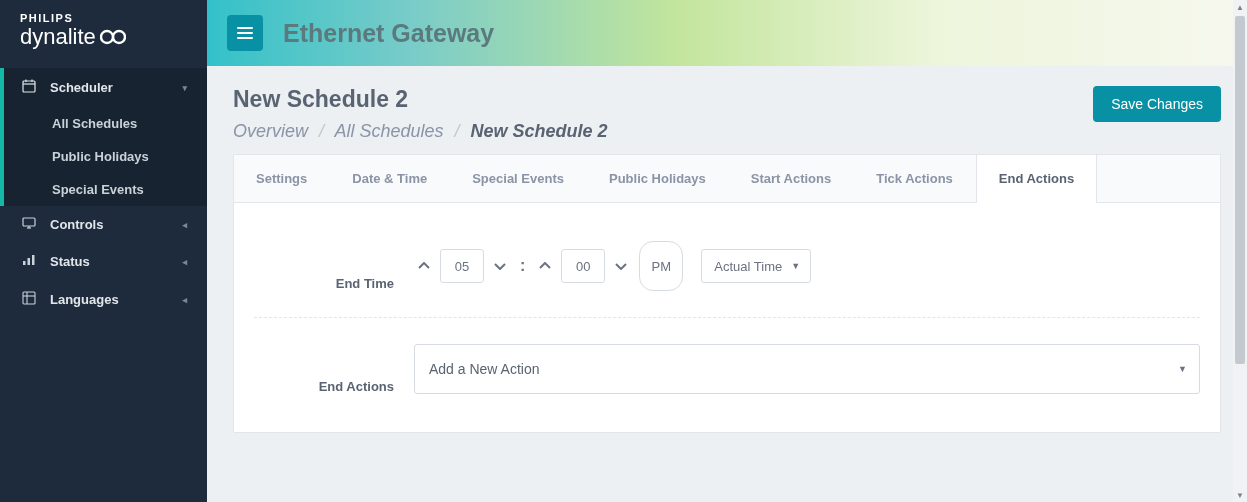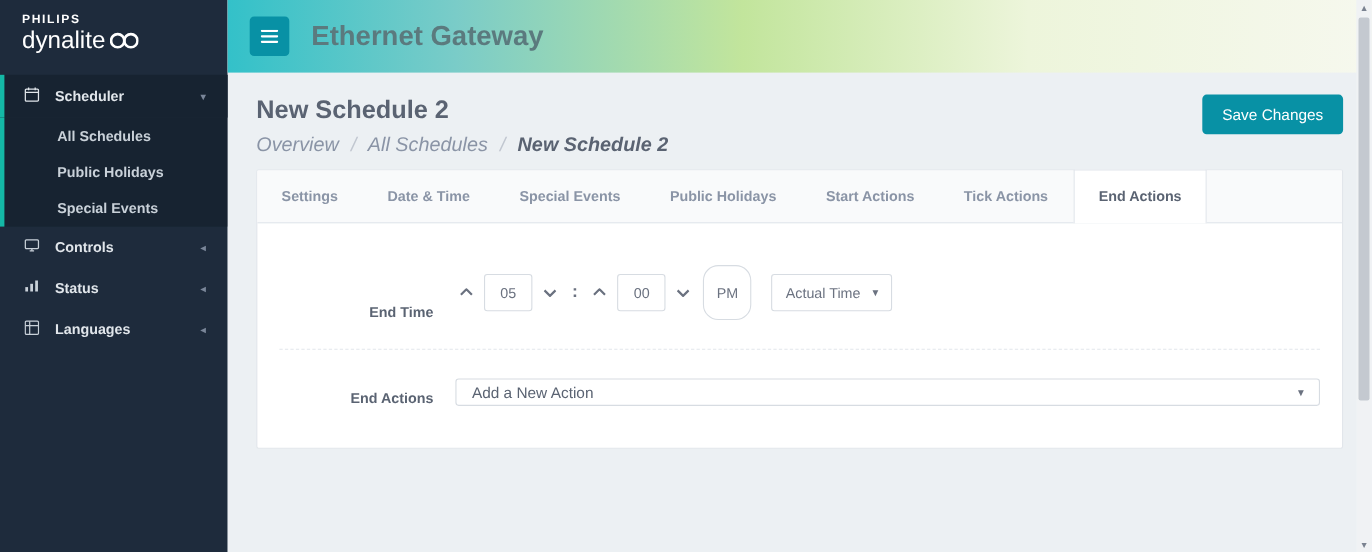--- a/index.html
+++ b/index.html
@@ -261,21 +261,21 @@
     margin-left: 10px;
   }
   .select .caret {
     position: absolute;
     right: 10px;
     font-size: 9px;
     color: #6b7280;
   }
   .select-wide {
     width: 100%;
-    height: 25px;
+    height: 50px;
     border: 1px solid #d7dce2;
     border-radius: 3px;
     padding: 0 30px 0 14px;
     font-size: 14px;
     color: #5a6372;
     background: #fff;
     display: flex;
     align-items: center;
     position: relative;
     cursor: pointer;

